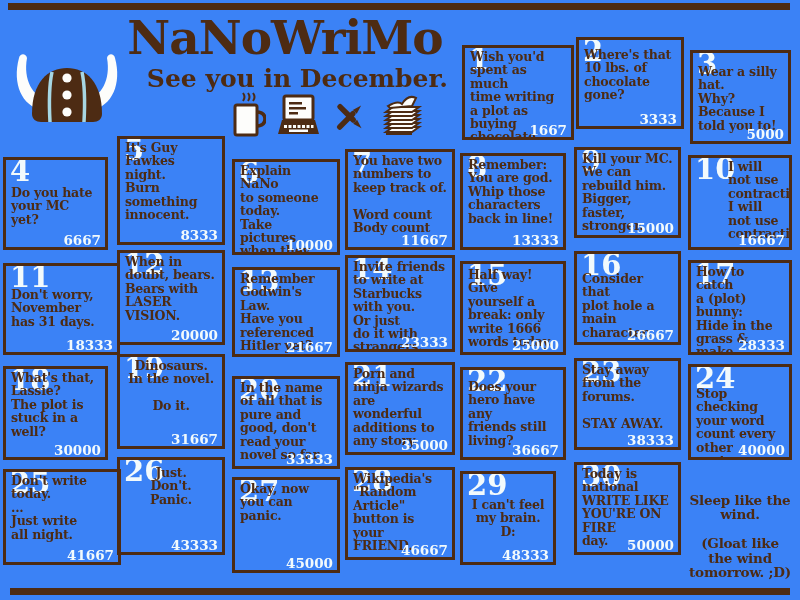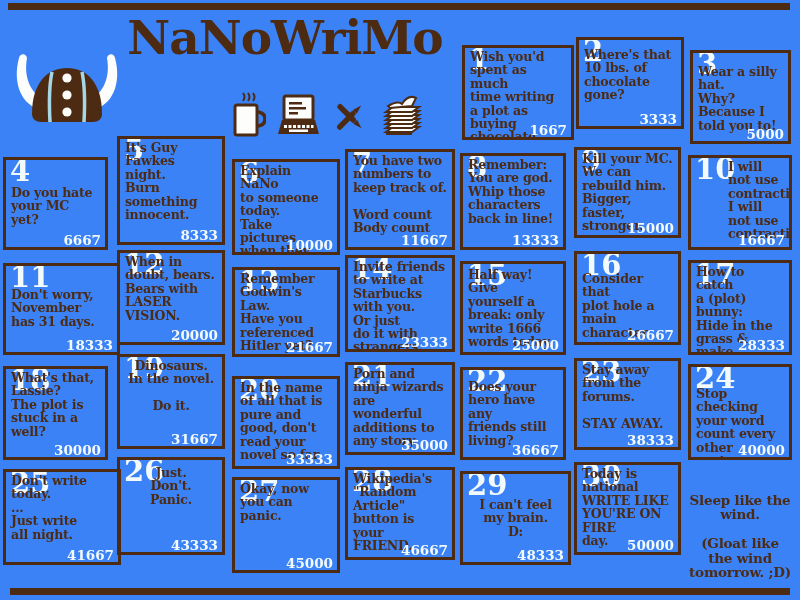--- a/index.html
+++ b/index.html
@@ -35,20 +35,21 @@
     <path fill="#FDFDFB" d="M86 64 C106 60 116 38 109 12 C108 7 102 7 101 12 C105 34 95 50 81 55 Z"></path>
     <path fill="#4D2B13" d="M26 68 C26 36 42 22 61 22 C80 22 96 36 96 68 C96 73 92 76 87 76 L35 76 C30 76 26 73 26 68 Z"></path>
     <path stroke="#A7D7E3" stroke-width="3.5" fill="none" d="M46 26 C43 40 43 58 44 76"></path>
     <path stroke="#A7D7E3" stroke-width="3.5" fill="none" d="M76 26 C79 40 79 58 78 76"></path>
     <circle cx="61" cy="32" r="4.6" fill="#FDFDFB"></circle>
     <circle cx="61" cy="49" r="4.6" fill="#FDFDFB"></circle>
     <circle cx="61" cy="66" r="4.6" fill="#FDFDFB"></circle>
   </svg>
 
   <div class="title">NaNoWriMo</div>
+  <div class="subtitle">See you in December.</div>
 
   <div class="icon-row">
     <svg width="34" height="46" viewBox="0 0 34 46">
       <path d="M11 9 q3 -4 0 -8" stroke="#4D2B13" stroke-width="2" fill="none"></path>
       <path d="M16 9 q3 -4 0 -8" stroke="#4D2B13" stroke-width="2" fill="none"></path>
       <path d="M21 9 q3 -4 0 -8" stroke="#4D2B13" stroke-width="2" fill="none"></path>
       <path d="M24 20 q9 0 9 7 q0 7 -9 7" stroke="#4D2B13" stroke-width="3.5" fill="none"></path>
       <rect x="3" y="13" width="22" height="30" rx="2" fill="#FDFDFB" stroke="#4D2B13" stroke-width="3"></rect>
     </svg>
     <svg width="44" height="44" viewBox="0 0 44 44">
@@ -334,21 +335,21 @@
       </div>
       <div class="day-box" style="left: 345px; top: 467px; width: 110px; height: 93px;">
         <div class="day-num">28</div>
         <div class="day-text">Wikipedia's
 "Random
 Article"
 button is
 your FRIEND.</div>
         <div class="day-count">46667</div>
       </div>
-      <div class="day-box" style="left: 460px; top: 471px; width: 111px; height: 94px;">
+      <div class="day-box" style="left: 460px; top: 471px; width: 96px; height: 94px;">
         <div class="day-num">29</div>
         <div class="day-text" style="padding-top: 24px; text-align: center;">I can't feel
 my brain.
 D:</div>
         <div class="day-count">48333</div>
       </div>
       <div class="day-box" style="left: 574px; top: 462px; width: 107px; height: 93px;">
         <div class="day-num">30</div>
         <div class="day-text">Today is
 national

